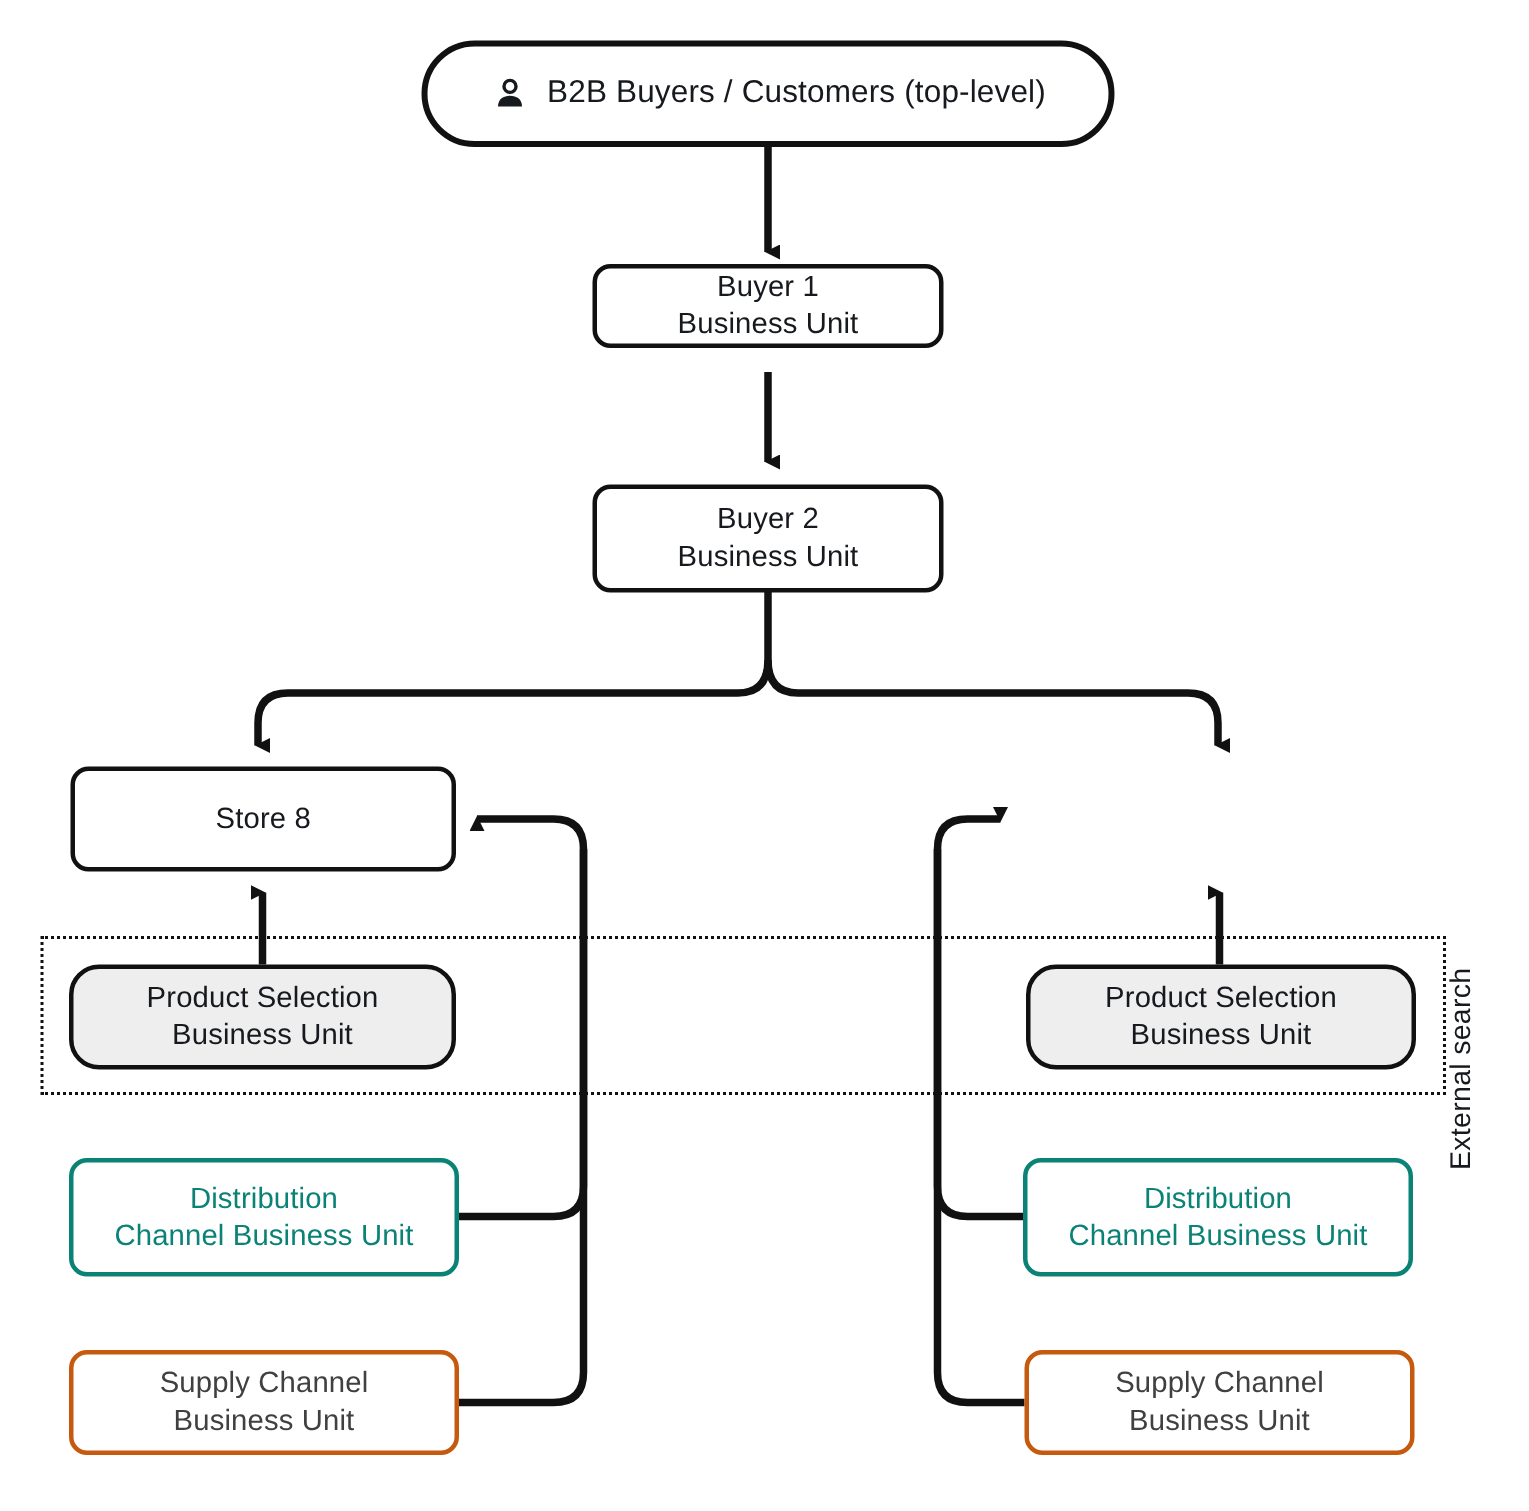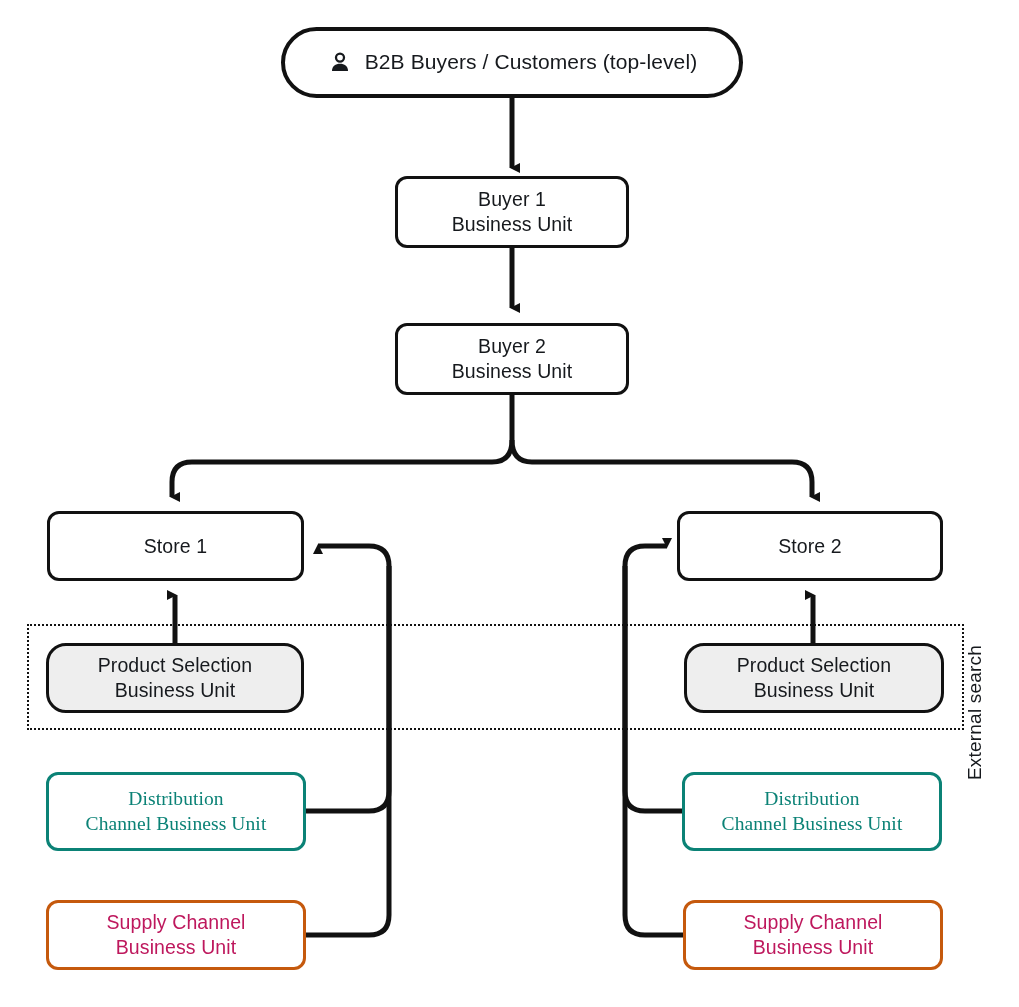--- a/index.html
+++ b/index.html
@@ -55,25 +55,24 @@
   }
   .node-pill .label { white-space: nowrap; }
   .node-gray {
     background: #eeeeee;
     border-width: 3.5px;
     border-radius: 20px;
   }
   .node-teal {
     border-color: #0b8276;
     color: #0b8276;
-    font-family: Liberation Serif, serif;
   }
   .node-orange {
     border-color: #c5590d;
-    color: #be185d;
+    color: #404040;
   }
   .person-icon {
     width: 26px;
     height: 26px;
     flex: 0 0 auto;
     display: block;
   }
   .dotted-band {
     position: absolute;
     box-sizing: border-box;
@@ -141,37 +140,34 @@
   <div class="band-label" style="left:986px; top:758px;">External search</div>
 
   <div class="node node-pill" style="left:281px; top:27px; width:462px; height:71px;">
     <svg class="person-icon" viewBox="0 0 24 24" xmlns="http://www.w3.org/2000/svg">
       <circle cx="12" cy="7" r="3.7" fill="none" stroke="#16191d" stroke-width="2.1"></circle>
       <path d="M4.6 19.4 C4.6 14.9 8.0 12.8 12 12.8 C16 12.8 19.4 14.9 19.4 19.4 Z" fill="#16191d"></path>
     </svg>
     <span class="label">B2B Buyers / Customers (top-level)</span>
   </div>
 
-  <div class="node" style="left:395px; top:176px; width:234px; height:72px;">
+  <div class="node" style="left:395px; top:176px; width:234px; height:56px;">
     <span class="label">Buyer 1
 Business Unit</span>
   </div>
 
   <div class="node" style="left:395px; top:323px; width:234px; height:72px;text-align:center;">
     <span class="label">Buyer 2
 Business Unit</span>
   </div>
 
   <div class="node" style="left:47px; top:511px; width:257px; height:70px;">
-    <span class="label">Store 1</span>
+    <span class="label">Store 8</span>
   </div>
 
-  <div class="node" style="left:677px; top:511px; width:266px; height:70px;">
-    <span class="label">Store 2</span>
-  </div>
 
   <div class="node node-gray" style="left:46px; top:643px; width:258px; height:70px;">
     <span class="label">Product Selection
 Business Unit</span>
   </div>
 
   <div class="node node-gray" style="left:684px; top:643px; width:260px; height:70px;">
     <span class="label">Product Selection
 Business Unit</span>
   </div>

